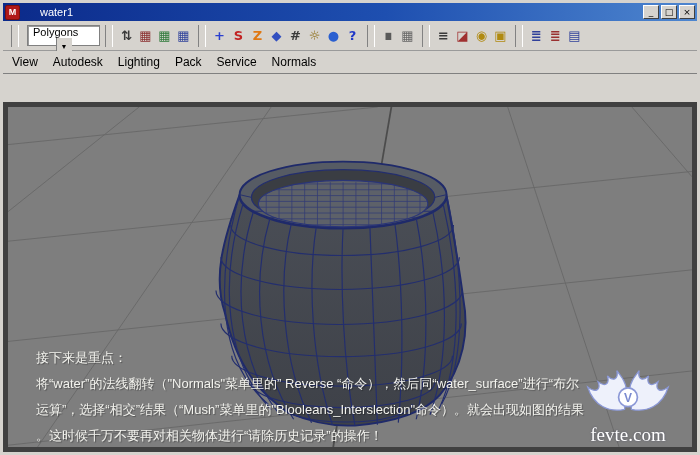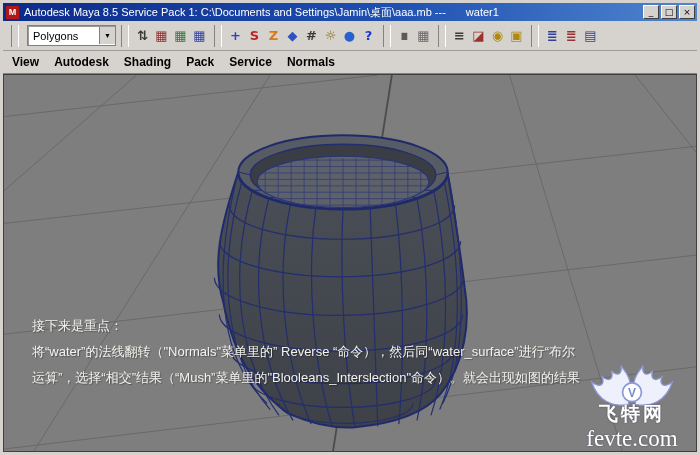--- a/index.html
+++ b/index.html
@@ -14,55 +14,54 @@
   .title-text{color:#fff;font-size:11px;white-space:nowrap;}
   .title-doc{color:#fff;font-size:11px;margin-left:16px;white-space:nowrap;}
   .winbtns{margin-left:auto;display:flex;gap:2px;}
   .wbtn{width:16px;height:14px;background:#d6d3ce;border:1px solid;border-color:#fff #404040 #404040 #fff;
     font-size:9px;line-height:11px;text-align:center;padding:0;color:#000;cursor:default;
     font-family:"DejaVu Sans",sans-serif;}
   
   .toolbar{height:29px;flex:0 0 29px;background:#d6d3ce;display:flex;align-items:center;
     padding:0 3px;border-bottom:1px solid #9a9a9a;}
   .combo{display:flex;align-items:center;height:19px;background:#fff;
-    border:1px solid #808080;box-shadow:inset 1px 1px 0 #9a9a9a;margin-left:4px;}
+    border:1px solid #808080;box-shadow:inset 1px 1px 0 #9a9a9a;margin-left:4px;flex-direction:column;}
   .combo-text{font-size:11px;padding:0 12px 0 5px;min-width:54px;color:#000;}
   .combo-arrow{width:15px;height:17px;background:#d6d3ce;border-left:1px solid #808080;
     font-size:7px;text-align:center;line-height:17px;color:#000;}
   .toolbar-icons{display:flex;align-items:center;}
   .tsep{width:6px;height:22px;border-left:1px solid #828282;border-right:1px solid #ffffff;
     margin:0 4px 0 5px;}
   .ticon{width:19px;height:19px;font-size:13px;line-height:19px;text-align:center;
     font-family:"DejaVu Sans",sans-serif;font-weight:bold;cursor:default;}
   
   .panelmenu{height:22px;flex:0 0 22px;background:#d6d3ce;display:flex;align-items:center;
-    padding-left:9px;border-bottom:1px solid #808080;font-weight:bold;}
+    padding-left:9px;border-bottom:1px solid #808080;}
   .pm-item{font-size:12px;color:#000;margin-right:15px;cursor:default;}
   
-  .viewport{position:relative;flex:1;background:#7e7e7e;border:1px solid #404040;overflow:hidden;}
+  .viewport{position:relative;flex:1;background:#7e7e7e;border:5px solid #404040;overflow:hidden;margin-top:28px;}
   .viewport svg.scene{position:absolute;inset:0;width:100%;height:100%;}
   .overlay{position:absolute;left:28px;top:238px;color:#f3f3ee;font-size:13px;
     text-shadow:1px 1px 1px rgba(0,0,0,0.35);}
   .ovline{line-height:26px;white-space:pre;}
   
   .watermark{position:absolute;right:4px;bottom:0;width:120px;text-align:center;color:#fff;}
   .wm-wings{display:block;margin:0 auto;}
   .wm-name{font-size:19px;font-weight:bold;letter-spacing:3px;margin-top:-17px;
     text-shadow:0 0 2px rgba(40,40,80,0.5);}
-  .wm-url{font-size:23px;font-family:"Liberation Serif",serif;line-height:24px;
+  .wm-url{font-size:19px;font-family:"Liberation Serif",serif;line-height:24px;
     text-shadow:0 0 2px rgba(40,40,80,0.5);}
 </style>
 </head>
 <body>
 
 <div class="window">
 
   <div class="titlebar">
     <span class="app-icon">M</span>
-    <span class="title-text">Autodesk Maya 8.5 Service Pack 1: C:\Documents and Settings\Jamin\桌面\aaa.mb  ---</span>
     <span class="title-doc">water1</span>
     <span class="winbtns">
       <button class="wbtn">_</button>
       <button class="wbtn">□</button>
       <button class="wbtn">×</button>
     </span>
   </div>
 
   <div class="toolbar">
     <span class="tsep"></span>
@@ -96,21 +95,21 @@
         <span class="tsep"></span>
         <span class="ticon" style="color: rgb(48, 64, 154);">≣</span>
         <span class="ticon" style="color: rgb(154, 48, 48);">≣</span>
         <span class="ticon" style="color: rgb(48, 64, 154);">▤</span>
       </span>
   </div>
 
   <div class="panelmenu" id="panel-menu">
       <span class="pm-item">View</span>
       <span class="pm-item">Autodesk</span>
-      <span class="pm-item">Shading</span>
+      <span class="pm-item">Lighting</span>
       <span class="pm-item">Pack</span>
       <span class="pm-item">Service</span>
       <span class="pm-item">Normals</span>
     </div>
 
   <div class="viewport">
     <svg class="scene" viewBox="0 0 694 380" preserveAspectRatio="none">
       <defs>
         <linearGradient id="bodyGrad" x1="0" y1="0" x2="0" y2="1">
           <stop offset="0" stop-color="#4a4e56"></stop>
@@ -205,26 +204,26 @@
             <path d="M418,84 L418,134"></path>
           </g>
         </g>
       </g>
     </svg>
 
     <div class="overlay" id="overlay-lines">
         <div class="ovline">接下来是重点：</div>
         <div class="ovline">将“water”的法线翻转（"Normals"菜单里的” Reverse “命令），然后同“water_surface”进行“布尔</div>
         <div class="ovline">运算”，选择“相交”结果（“Mush”菜单里的"Blooleans_Interslection"命令）。就会出现如图的结果</div>
+        <div class="ovline">。这时候千万不要再对相关物体进行“请除历史记录”的操作！</div>
       </div>
 
     <div class="watermark">
       <svg class="wm-wings" width="88" height="60" viewBox="0 0 100 70">
         <path d="M46,54 C28,58 10,50 3,28 C12,35 19,32 15,22 C23,28 29,25 26,15 C33,22 39,19 37,9 C43,17 47,22 48,30 Z" fill="#eef1fb" stroke="#8b98d6" stroke-width="1.5"></path>
         <path d="M54,54 C72,58 90,50 97,28 C88,35 81,32 85,22 C77,28 71,25 74,15 C67,22 61,19 63,9 C57,17 53,22 52,30 Z" fill="#eef1fb" stroke="#8b98d6" stroke-width="1.5"></path>
         <circle cx="50" cy="40" r="11" fill="#ffffff" stroke="#8b98d6" stroke-width="2"></circle>
         <text x="50" y="45" text-anchor="middle" font-size="14" font-weight="bold" fill="#7b8bd0">V</text>
       </svg>
-      <div class="wm-name">飞特网</div>
       <div class="wm-url">fevte.com</div>
     </div>
   </div>
 </div>
 
 </body></html>

